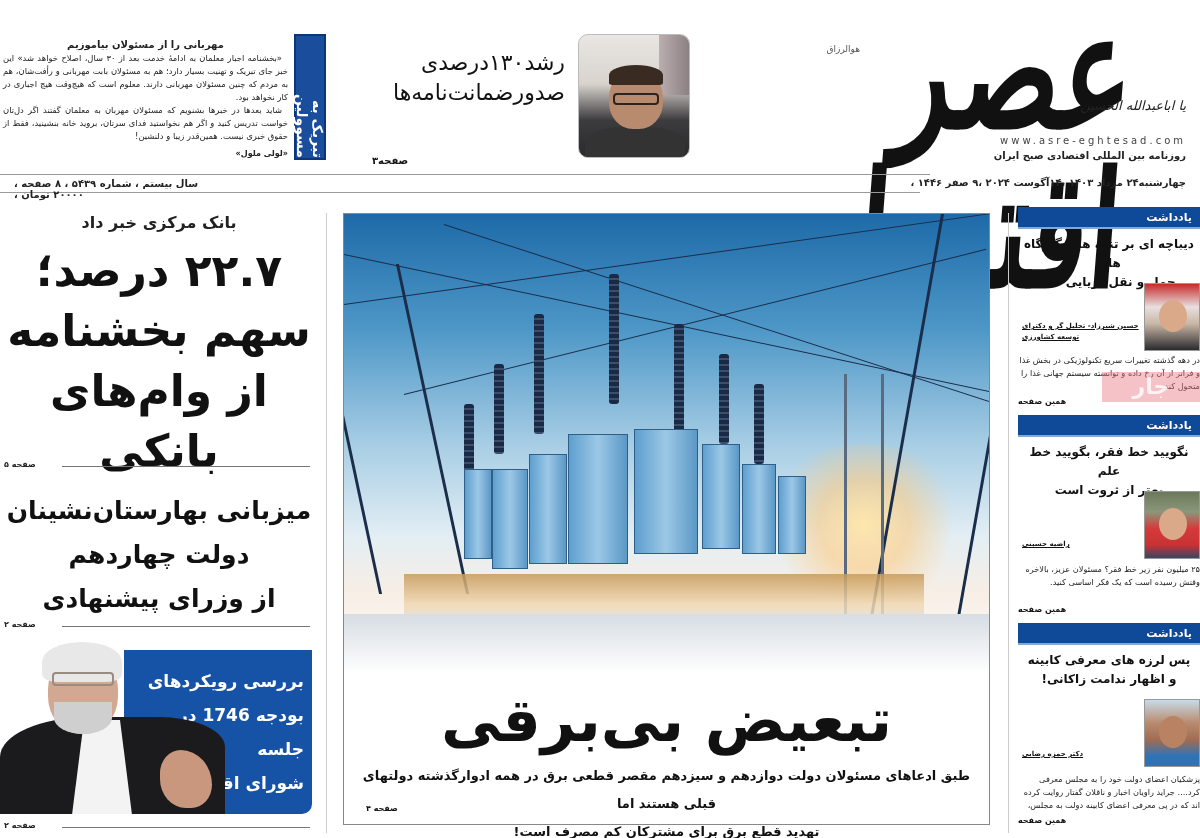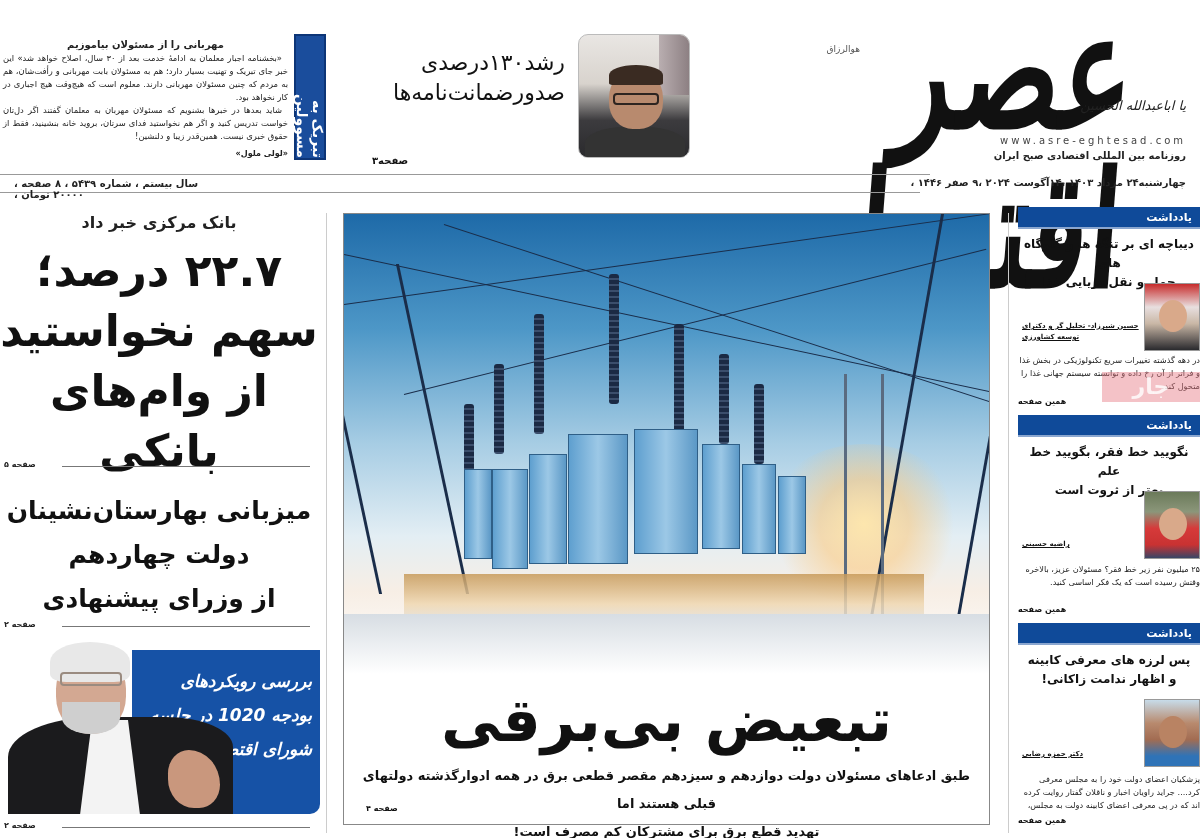--- a/index.html
+++ b/index.html
@@ -40,21 +40,21 @@
   .teaser-page { position: absolute; left: 32px; top: 121px; font-size: 10px; font-weight: bold; }
 
   
   .left-col { position: absolute; left: 0; top: 205px; width: 318px; height: 633px; }
   .kicker { position: absolute; right: 0; left: 0; top: 8px; text-align: center; font-size: 16px; font-weight: bold; color: #222; }
   .lead-headline { position: absolute; left: 0; right: 0; top: 36px; text-align: center; font-size: 44px; font-weight: bold; line-height: 60px; color: #111; font-family: "DejaVu Sans", sans-serif; }
   .page-ref { position: absolute; left: 4px; font-size: 8px; font-weight: bold; color: #222; }
   .page-ref-line { position: absolute; left: 62px; width: 248px; height: 1px; background: #777; }
   .second-headline { position: absolute; left: 0; right: 0; top: 282px; text-align: center; font-size: 25px; font-weight: bold; line-height: 44px; color: #111; }
 
-  .budget-box { position: absolute; left: 8px; top: 437px; width: 312px; height: 172px; font-style: italic; }
+  .budget-box { position: absolute; left: 0; top: 437px; width: 312px; height: 172px; }
   .budget-blue { position: absolute; right: 0; top: 8px; width: 188px; height: 164px; background: #1652a6; border-radius: 0 0 10px 0; }
   .budget-title { position: absolute; right: 8px; top: 14px; width: 170px; font-size: 17px; font-weight: bold; line-height: 34px; color: #fff; text-align: right; }
   .person { position: absolute; left: 0; top: 0; width: 225px; height: 172px; overflow: hidden; }
   .person .hair { position: absolute; left: 42px; top: 0; width: 80px; height: 40px; border-radius: 50% 50% 20% 20%; background: #e8e8e8; }
   .person .face { position: absolute; left: 48px; top: 14px; width: 70px; height: 78px; border-radius: 42% 42% 48% 48%; background: #d3a892; }
   .person .glass { position: absolute; left: 52px; top: 30px; width: 62px; height: 14px; border: 2px solid #9a8b80; border-radius: 4px; }
   .person .beard { position: absolute; left: 54px; top: 60px; width: 58px; height: 32px; border-radius: 0 0 50% 50%; background: #cfcfcf; }
   .person .jacket { position: absolute; left: 0; top: 75px; width: 225px; height: 100px; background: #1b1b1d; border-radius: 40% 30% 0 0; }
   .person .shirt { position: absolute; left: 72px; top: 78px; width: 60px; height: 95px; background: #f3f3f3; clip-path: polygon(20% 0, 80% 0, 100% 100%, 0 100%); }
   .person .hand { position: absolute; left: 160px; top: 108px; width: 52px; height: 58px; border-radius: 40% 60% 40% 50%; background: #c9977d; }
@@ -140,39 +140,39 @@
   </section>
 </header>
 
 <div class="col-divider-left"></div>
 <div class="col-divider"></div>
 
 <section class="left-col">
   <div class="kicker">بانک مرکزی خبر داد</div>
   <div class="lead-headline">
     <div>۲۲.۷ درصد؛</div>
-    <div>سهم نخواستید</div>
+    <div>سهم بخشنامه</div>
     <div>از وام‌های بانکی</div>
   </div>
   <div class="page-ref-line" style="top:261px;"></div>
   <div class="page-ref" style="top:255px;">صفحه ۵</div>
 
   <div class="second-headline" style="top:284px;">
     <div>میزبانی بهارستان‌نشینان</div>
     <div>دولت چهاردهم</div>
     <div>از وزرای پیشنهادی</div>
   </div>
   <div class="page-ref-line" style="top:421px;"></div>
   <div class="page-ref" style="top:415px;">صفحه ۲</div>
 
   <div class="budget-box">
     <div class="budget-blue">
       <div class="budget-title">
         <div>بررسی رویکردهای</div>
-        <div>بودجه 1020 در جلسه</div>
+        <div>بودجه 1746 در جلسه</div>
         <div>شورای اقتصاد</div>
       </div>
     </div>
     <div class="person">
       <div class="jacket"></div>
       <div class="shirt"></div>
       <div class="face"></div>
       <div class="hair"></div>
       <div class="beard"></div>
       <div class="glass"></div>

